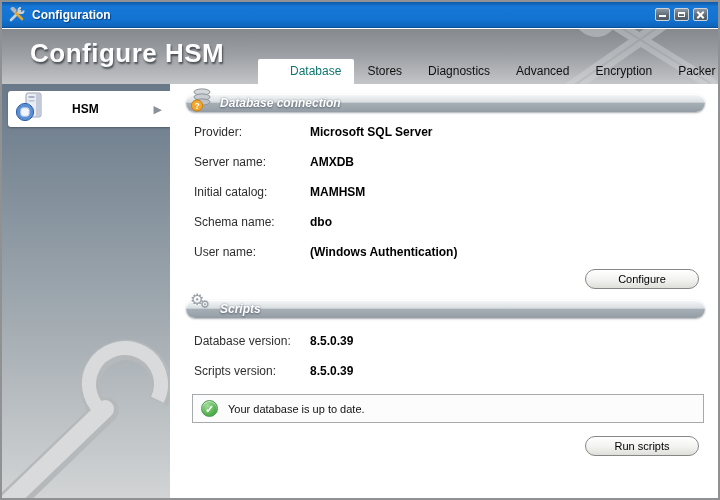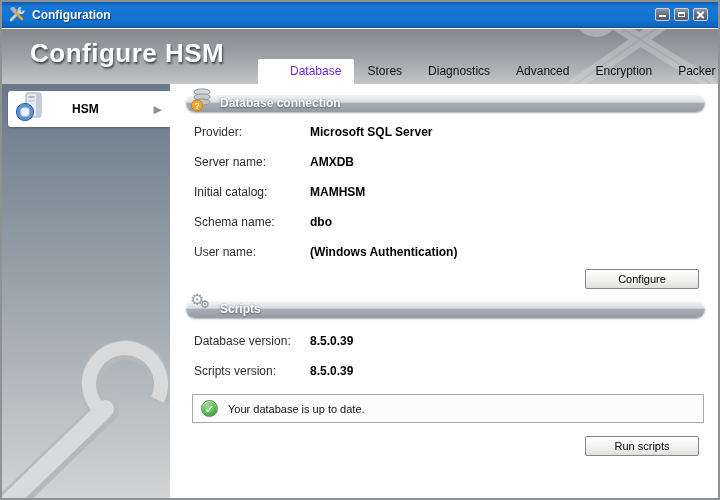--- a/index.html
+++ b/index.html
@@ -27,51 +27,51 @@
   
   .header{position:absolute;left:0;top:27px;right:0;height:55px;
     background:linear-gradient(180deg,#85898e 0%,#9b9ea2 45%,#c3c5c8 100%);overflow:hidden;}
   .header h1{margin:0;position:absolute;left:28px;top:9px;font-size:26px;font-weight:bold;
     letter-spacing:.5px;color:#fdfdfd;text-shadow:1px 2px 2px rgba(55,60,66,.85);}
   .header-watermark{position:absolute;right:-6px;top:-4px;opacity:.45;}
 
   
   .tabs{position:absolute;left:256px;bottom:0;display:flex;align-items:flex-end;height:25px;}
   .tab{height:25px;line-height:25px;padding:0 13px;font-size:12px;color:#101010;cursor:pointer;white-space:nowrap;}
-  .tab.active{background:#fff;color:#6d28d9;border-radius:2px 2px 0 0;padding-left:32px;}
+  .tab.active{background:#fff;color:#0f766e;border-radius:2px 2px 0 0;padding-left:32px;}
 
   
   .sidebar{position:absolute;left:0;top:82px;bottom:0;width:168px;
     background:linear-gradient(180deg,#69798a 0%,#8b97a1 35%,#b3b9bd 72%,#d2d4d5 100%);overflow:hidden;}
   .sidebar-item{position:absolute;left:6px;right:0;top:7px;height:36px;background:#fff;
     border-radius:3px 0 0 3px;display:flex;align-items:center;cursor:pointer;
     box-shadow:0 1px 2px rgba(0,0,0,.3);gap:16px;}
   .sidebar-item .hsm-icon{margin-left:6px;}
   .sidebar-item .label{font-size:12px;font-weight:bold;color:#000;margin-left:8px;}
   .sidebar-item .chevron{margin-left:auto;margin-right:8px;font-size:11px;color:#8a9097;}
   .sidebar-watermark{position:absolute;left:-34px;bottom:-26px;}
 
   .main{position:absolute;left:168px;top:82px;right:0;bottom:0;background:#ffffff;}
 
   
   .section-bar{position:absolute;left:16px;right:13px;height:18px;border-radius:9px;
     background:linear-gradient(180deg,#f7f9fa 0%,#d9dee1 45%,#a6aeb5 52%,#949da5 100%);
     box-shadow:0 1px 2px rgba(60,70,80,.45), inset 0 1px 0 #ffffff;}
   .section-bar .bar-title{position:absolute;left:34px;top:2px;font-size:12px;font-weight:bold;color:#fff;
-    text-shadow:0 1px 2px rgba(90,100,112,.95),0 0 2px rgba(120,128,136,.7);}
+    text-shadow:0 1px 2px rgba(90,100,112,.95),0 0 2px rgba(120,128,136,.7);font-style:italic;}
   .bar-icon{position:absolute;left:4px;top:-7px;}
   .gear-icon-wrap{position:absolute;left:4px;top:-10px;width:26px;height:26px;}
   .gear-big{position:absolute;left:0;top:0;font-size:16px;color:#99a1a8;text-shadow:0 1px 0 #fff;}
   .gear-small{position:absolute;left:10px;top:8px;font-size:11px;color:#8d969e;}
 
   .field-row{position:absolute;left:0;right:0;height:14px;}
   .field-label{position:absolute;left:24px;font-size:12px;color:#2e2e2e;}
   .field-value{position:absolute;left:140px;font-size:12px;font-weight:bold;color:#000;}
 
-  .btn{position:absolute;width:114px;height:20px;border:1px solid #868686;border-radius:2px;
+  .btn{position:absolute;width:114px;height:20px;border:1px solid #868686;border-radius:10px;
     background:linear-gradient(180deg,#ffffff 0%,#f2f2f0 55%,#dedfda 100%);
     font-size:11px;color:#000;text-align:center;line-height:18px;cursor:pointer;
     box-shadow:inset 0 1px 0 #fff;}
 
   .status-box{position:absolute;left:22px;top:310px;width:512px;height:29px;background:#fcfcfd;
     border:1px solid #a7a9ab;display:flex;align-items:center;}
   .check-icon{width:17px;height:17px;border-radius:50%;margin-left:8px;
     background:radial-gradient(circle at 35% 30%,#9fdc9a 0%,#5cb654 55%,#3c9440 100%);
     border:1px solid #4a9a4e;color:#fff;font-size:11px;font-weight:bold;text-align:center;line-height:16px;
     box-shadow:inset 0 1px 1px rgba(255,255,255,.7);}

